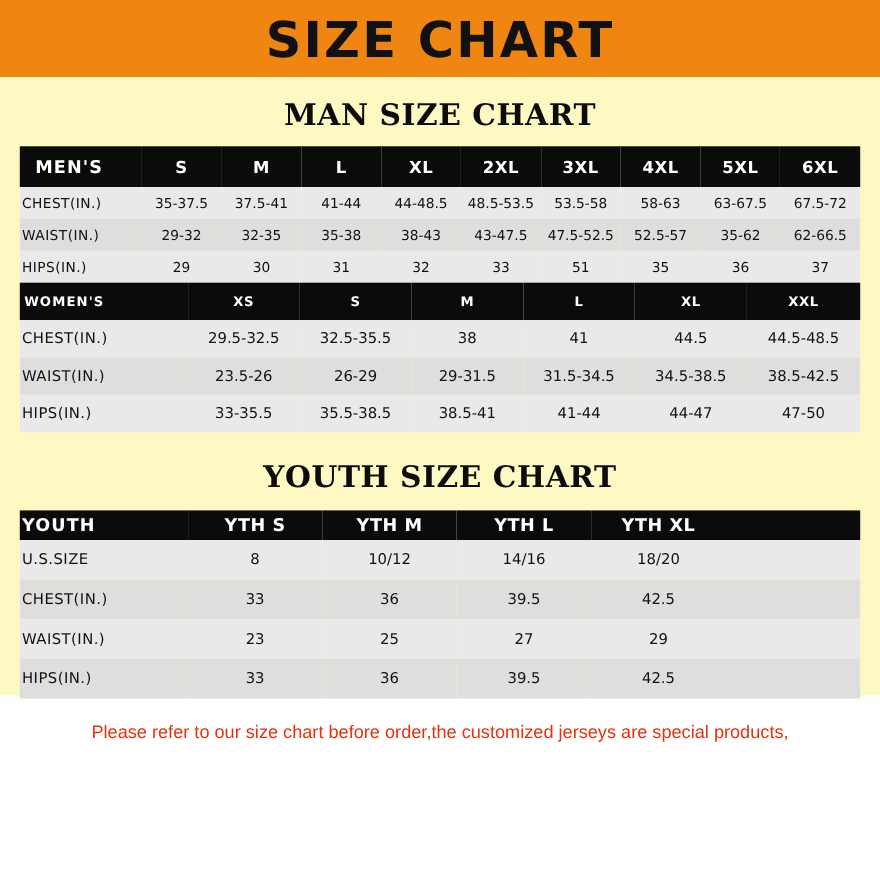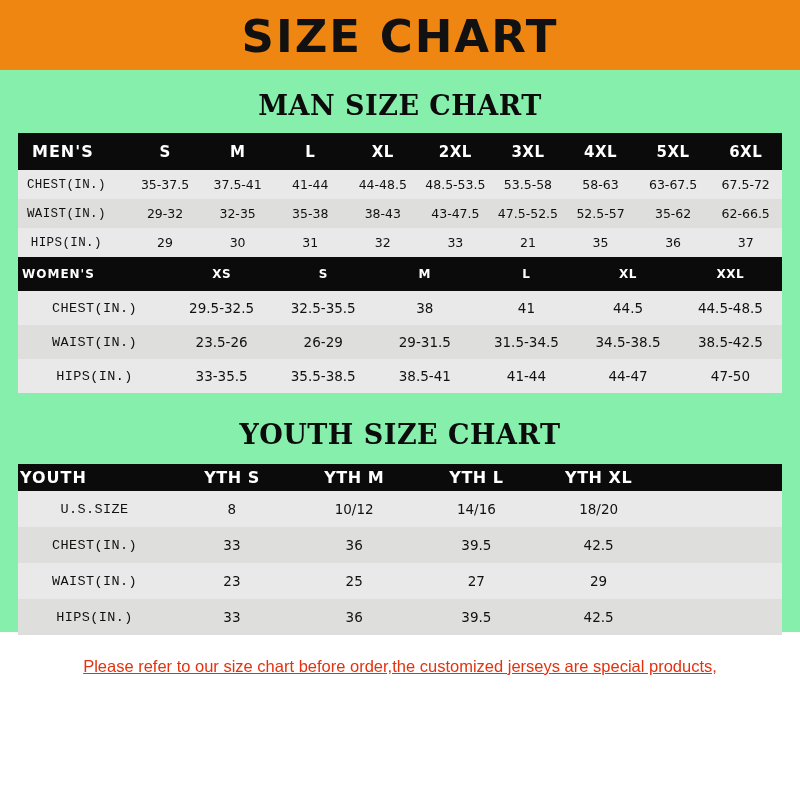--- a/index.html
+++ b/index.html
@@ -10,21 +10,21 @@
     width: 800px;
     height: 800px;
     background: #ffffff;
     font-family: "Liberation Sans", sans-serif;
     overflow: hidden;
   }
   .page {
     position: relative;
     width: 800px;
     height: 632px;
-    background: #86efac;
+    background: #fef9c3;
     box-sizing: border-box;
   }
 
   
   .banner {
     position: relative;
     height: 70px;
     background: #ee8611;
     display: flex;
     align-items: center;
@@ -84,43 +84,42 @@
     font-size: 12.5px;
     color: #111111;
     padding: 7px 2px;
     text-align: center;
     background: #e9e9e9;
   }
   table.size-table tbody tr:nth-child(even) td {
     background: #dededd;
   }
   table.size-table tbody td.first-col {
-    text-align: center;
+    text-align: left;
     padding-right: 16px;
     font-size: 12.5px;
     letter-spacing: 0.4px;
-    font-family: Liberation Mono, monospace;
   }
 
   
   .sec2 table.size-table thead th { font-size: 12px; padding: 10px 4px; }
   .sec2 table.size-table tbody td { font-size: 13.5px; padding: 9px 2px; }
   .sec3 table.size-table thead th { font-size: 16px; padding: 4px 2px; }
   .sec3 table.size-table tbody td { font-size: 13.5px; padding: 10px 2px; }
 
   
   .footer-note {
     margin: 20px 18px 0;
     text-align: center;
     color: #e3320f;
     font-family: "Liberation Sans", sans-serif;
     font-size: 16.5px;
     line-height: 1.45;
   }
-  .footer-note div { white-space: nowrap; text-decoration: underline; }
+  .footer-note div { white-space: nowrap; }
 </style>
 </head>
 <body>
 
 <div class="page">
 
   <div class="banner">
     <div class="banner-title">SIZE CHART</div>
   </div>
 
@@ -178,21 +177,21 @@
           <td>35-62</td>
           <td>62-66.5</td>
         </tr>
         <tr>
           <td class="first-col">HIPS(IN.)</td>
           <td>29</td>
           <td>30</td>
           <td>31</td>
           <td>32</td>
           <td>33</td>
-          <td>21</td>
+          <td>51</td>
           <td>35</td>
           <td>36</td>
           <td>37</td>
         </tr>
       </tbody>
     </table>
   </div>
 
   <div class="section sec2">
     <table class="size-table">

